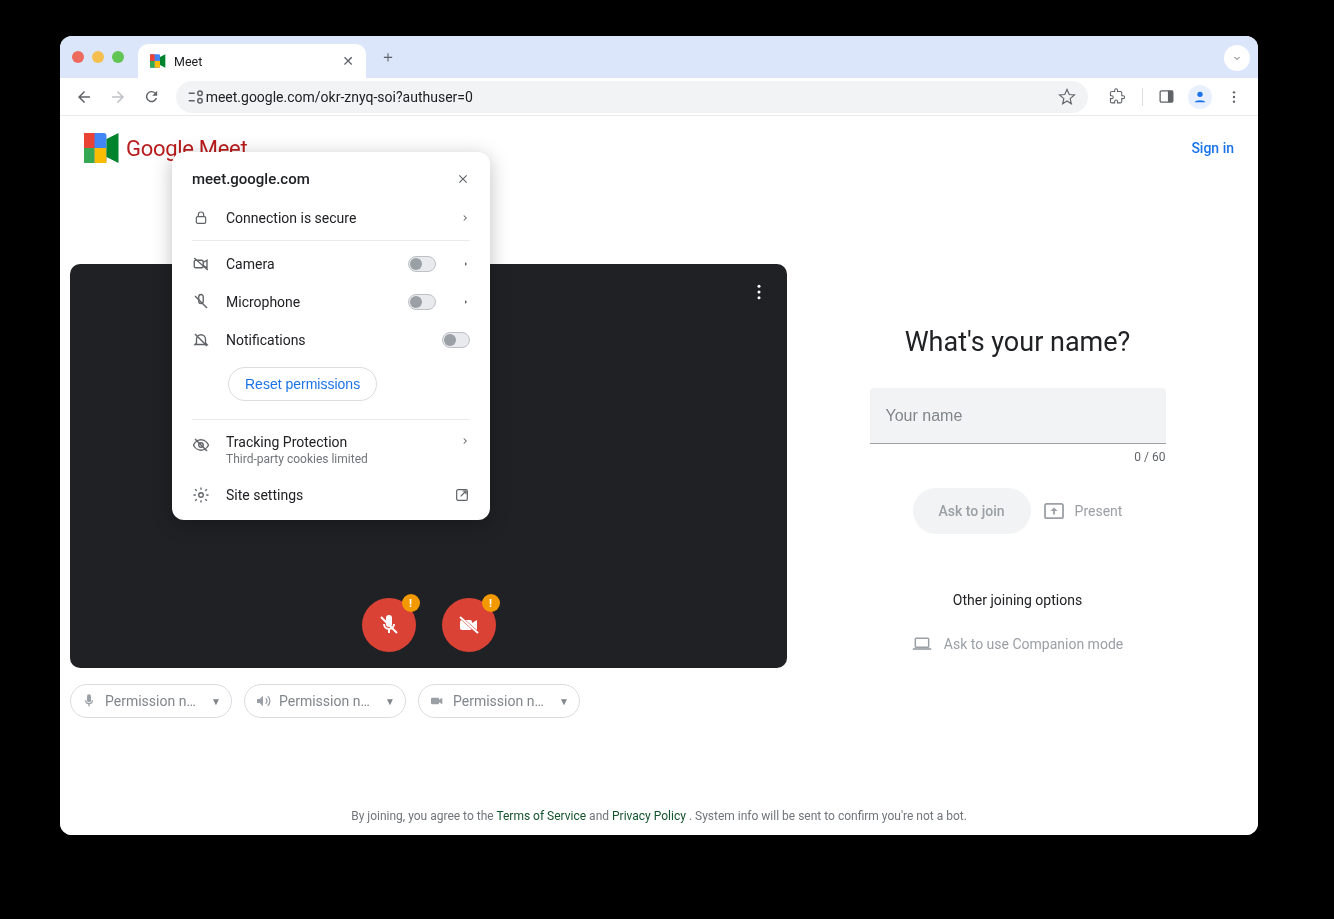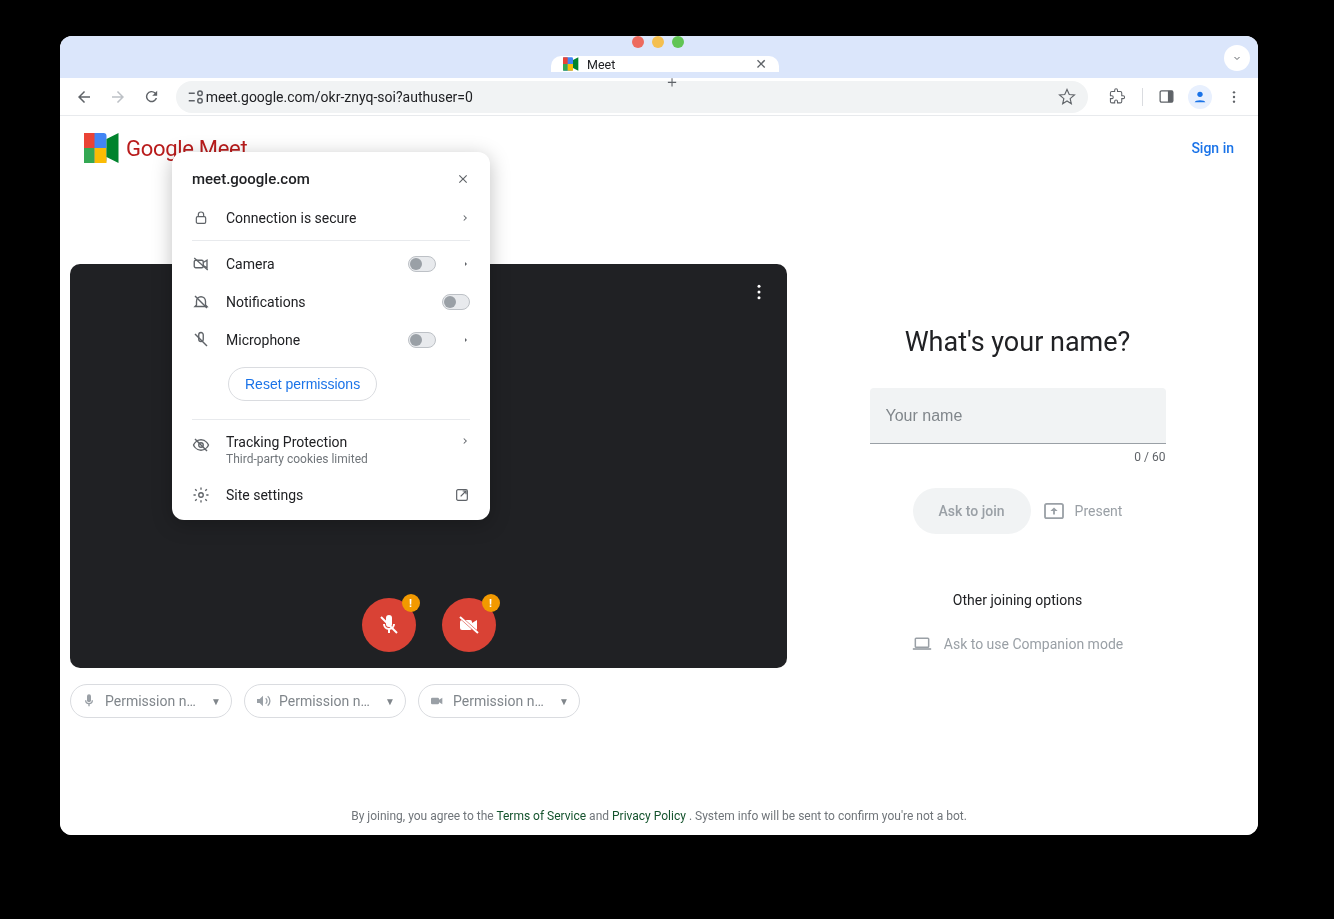--- a/index.html
+++ b/index.html
@@ -31,21 +31,20 @@
     box-shadow: 0 8px 30px rgba(0,0,0,.4);
   }
   
   .tab-strip {
     height: 42px;
     background: #dbe6fb;
     display: flex;
     align-items: center;
     padding-left: 12px;
     position: relative;
-    flex-direction: column;
   }
   .traffic-lights { display:flex; gap:8px; margin-right:14px; }
   .tl { width:12px; height:12px; border-radius:50%; }
   .tl-close{background:#ed6a5e;} .tl-min{background:#f4bf4f;} .tl-max{background:#61c554;}
   .tab {
     height: 34px;
     margin-top:8px;
     background:#fff;
     border-radius: 10px 10px 0 0;
     display:flex;
@@ -460,42 +459,42 @@
         <span class="sp-chevron">
           <svg width="8" height="10" viewBox="0 0 24 24">
               <path d="M9 6l6 6-6 6" fill="#5f6368"></path>
             </svg>
         </span>
       </div>
 
       <div class="sp-row">
         <span class="sp-icon">
           <svg width="18" height="18" viewBox="0 0 24 24">
-              <path d="M18 16v-5a6 6 0 0 0-12 0v5l-2 2h16z" fill="none" stroke="#5f6368" stroke-width="1.8"></path>
-              <line x1="4" y1="4" x2="20" y2="20" stroke="#5f6368" stroke-width="1.8"></line>
-            </svg>
-        </span>
-        <span class="sp-label">Notifications</span>
-        <span class="toggle"></span>
-      </div>
-
-      <div class="sp-row">
-        <span class="sp-icon">
-          <svg width="18" height="18" viewBox="0 0 24 24">
               <path d="M12 14a3 3 0 0 0 3-3V5a3 3 0 0 0-6 0v6a3 3 0 0 0 3 3z" fill="none" stroke="#5f6368" stroke-width="1.8"></path>
               <line x1="4" y1="4" x2="20" y2="20" stroke="#5f6368" stroke-width="1.8"></line>
             </svg>
         </span>
         <span class="sp-label">Microphone</span>
         <span class="toggle"></span>
         <span class="sp-chevron">
           <svg width="8" height="10" viewBox="0 0 24 24">
               <path d="M9 6l6 6-6 6" fill="#5f6368"></path>
             </svg>
         </span>
+      </div>
+
+      <div class="sp-row">
+        <span class="sp-icon">
+          <svg width="18" height="18" viewBox="0 0 24 24">
+              <path d="M18 16v-5a6 6 0 0 0-12 0v5l-2 2h16z" fill="none" stroke="#5f6368" stroke-width="1.8"></path>
+              <line x1="4" y1="4" x2="20" y2="20" stroke="#5f6368" stroke-width="1.8"></line>
+            </svg>
+        </span>
+        <span class="sp-label">Notifications</span>
+        <span class="toggle"></span>
       </div>
 
       <div class="reset-row">
         <button class="reset-btn">
           <span>Reset permissions</span>
         </button>
       </div>
 
       <div class="divider"></div>
 

